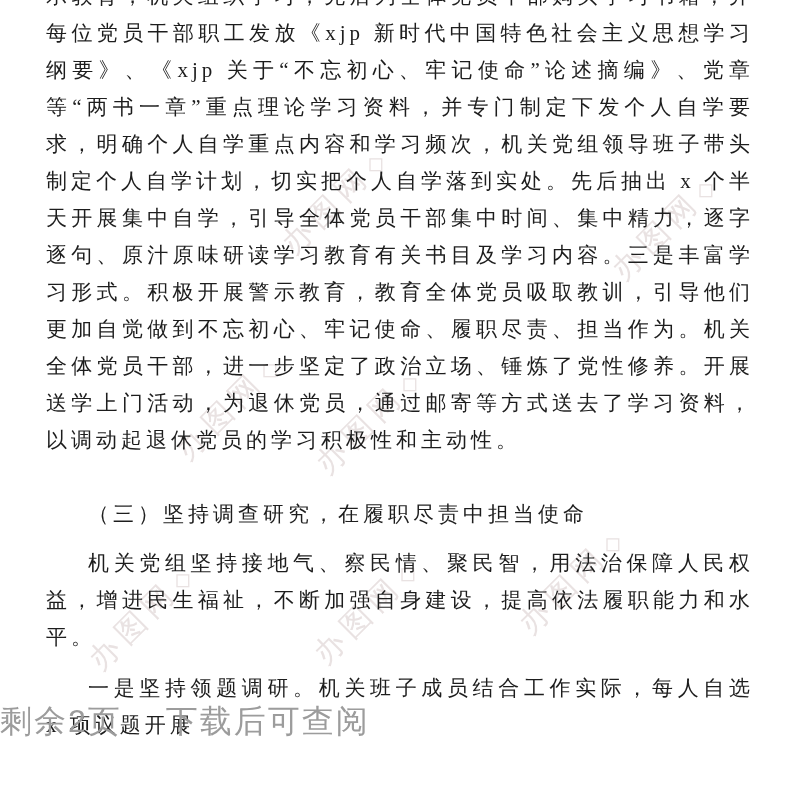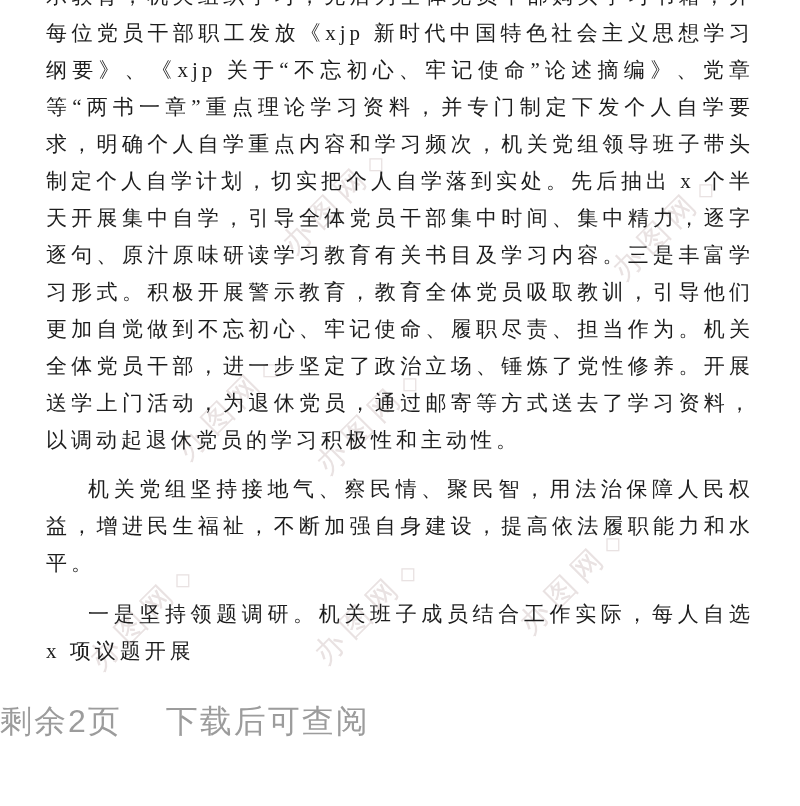--- a/index.html
+++ b/index.html
@@ -114,20 +114,21 @@
     <div class="wm wm5"><span>办图网</span><span class="wm-logo">◇</span></div>
     <div class="wm wm6"><span>办图网</span><span class="wm-logo">◇</span></div>
     <div class="wm wm7"><span>办图网</span><span class="wm-logo">◇</span></div>
   </div>
 
   <div class="content">
     <div class="clipped-line">
       <p class="body-text">示教育，机关组织学习，先后为全体党员干部购买学习书籍，并为</p>
     </div>
     <p class="body-text">每位党员干部职工发放《xjp 新时代中国特色社会主义思想学习纲要》、《xjp 关于“不忘初心、牢记使命”论述摘编》、党章等“两书一章”重点理论学习资料，并专门制定下发个人自学要求，明确个人自学重点内容和学习频次，机关党组领导班子带头制定个人自学计划，切实把个人自学落到实处。先后抽出 x 个半天开展集中自学，引导全体党员干部集中时间、集中精力，逐字逐句、原汁原味研读学习教育有关书目及学习内容。三是丰富学习形式。积极开展警示教育，教育全体党员吸取教训，引导他们更加自觉做到不忘初心、牢记使命、履职尽责、担当作为。机关全体党员干部，进一步坚定了政治立场、锤炼了党性修养。开展送学上门活动，为退休党员，通过邮寄等方式送去了学习资料，以调动起退休党员的学习积极性和主动性。</p>
+    <p class="body-text heading">（三）坚持调查研究，在履职尽责中担当使命</p>
     <p class="body-text para-2">机关党组坚持接地气、察民情、聚民智，用法治保障人民权益，增进民生福祉，不断加强自身建设，提高依法履职能力和水平。</p>
     <p class="body-text para-3">一是坚持领题调研。机关班子成员结合工作实际，每人自选 x 项议题开展</p>
   </div>
 
   <div class="banner">
     <span>剩余2页</span><span class="banner-hint">下载后可查阅</span>
   </div>
 
 </div>
 

